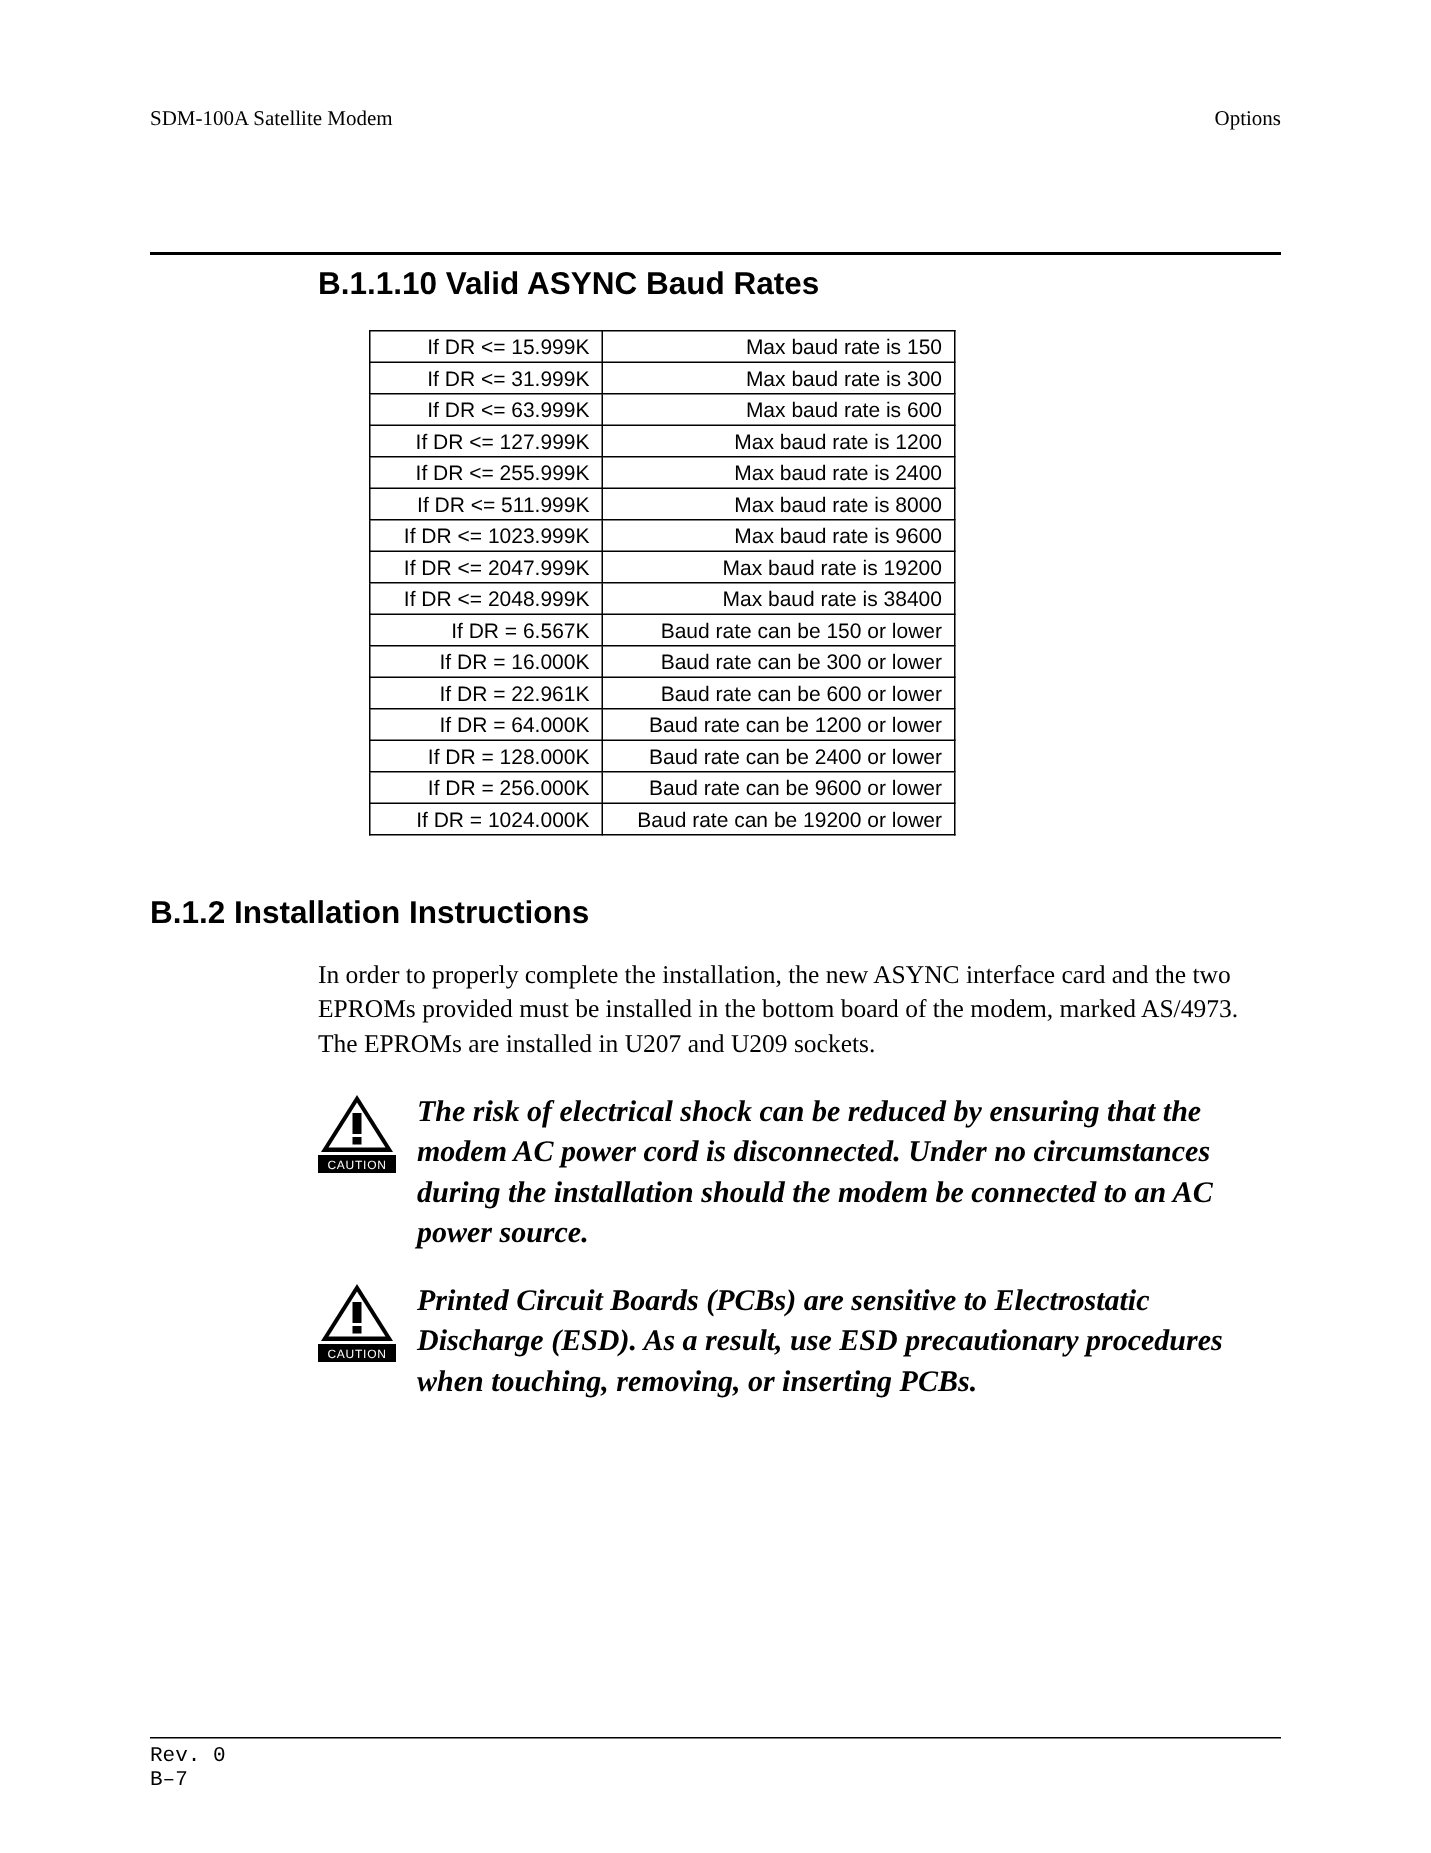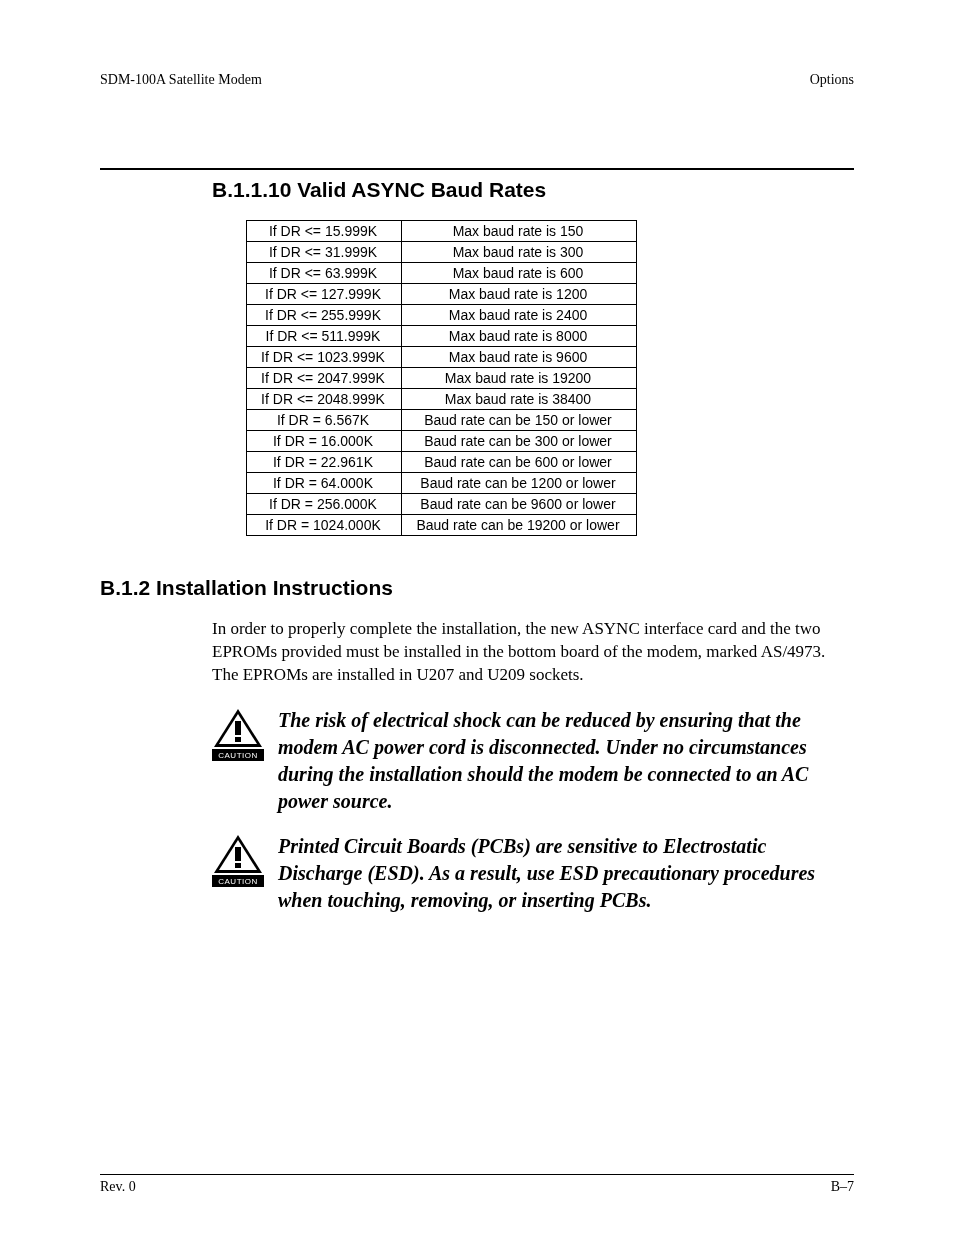--- a/index.html
+++ b/index.html
@@ -50,21 +50,21 @@
   table.rate-table {
     border-collapse: collapse;
     margin-left: 146px;
     margin-bottom: 40px;
     font-family: Arial, Helvetica, sans-serif;
     font-size: 14px;
   }
   table.rate-table td {
     border: 1px solid #000;
     padding: 1px 8px 1px 6px;
-    text-align: center;
+    text-align: right;
     vertical-align: middle;
     height: 18px;
   }
   table.rate-table td.c1 { width: 140px; }
   table.rate-table td.c2 { width: 220px; }
   .caution-row {
     display: flex;
     align-items: flex-start;
     margin-left: 112px;
     margin-bottom: 18px;
@@ -88,21 +88,22 @@
     bottom: 40px;
   }
   .footer-rule {
     border-top: 1.5px solid #000;
     margin-bottom: 4px;
   }
   .footer-line {
     display: flex;
     justify-content: space-between;
     font-size: 14px;
-    font-family: Liberation Serif, serif;
+    font-family: Liberation Mono, monospace;
+    flex-direction: column;
   }
   .caution-label {
     font-family: Arial, Helvetica, sans-serif;
     font-size: 8px;
     letter-spacing: 0.5px;
     fill: #fff;
     text-anchor: middle;
   }
 </style>
 </head>
@@ -165,20 +166,24 @@
           <td class="c1">If DR = 16.000K</td>
           <td class="c2">Baud rate can be 300 or lower</td>
         </tr>
         <tr>
           <td class="c1">If DR = 22.961K</td>
           <td class="c2">Baud rate can be 600 or lower</td>
         </tr>
         <tr>
           <td class="c1">If DR = 64.000K</td>
           <td class="c2">Baud rate can be 1200 or lower</td>
+        </tr>
+        <tr>
+          <td class="c1">If DR = 128.000K</td>
+          <td class="c2">Baud rate can be 2400 or lower</td>
         </tr>
         <tr>
           <td class="c1">If DR = 256.000K</td>
           <td class="c2">Baud rate can be 9600 or lower</td>
         </tr>
         <tr>
           <td class="c1">If DR = 1024.000K</td>
           <td class="c2">Baud rate can be 19200 or lower</td>
         </tr>
       </tbody>

